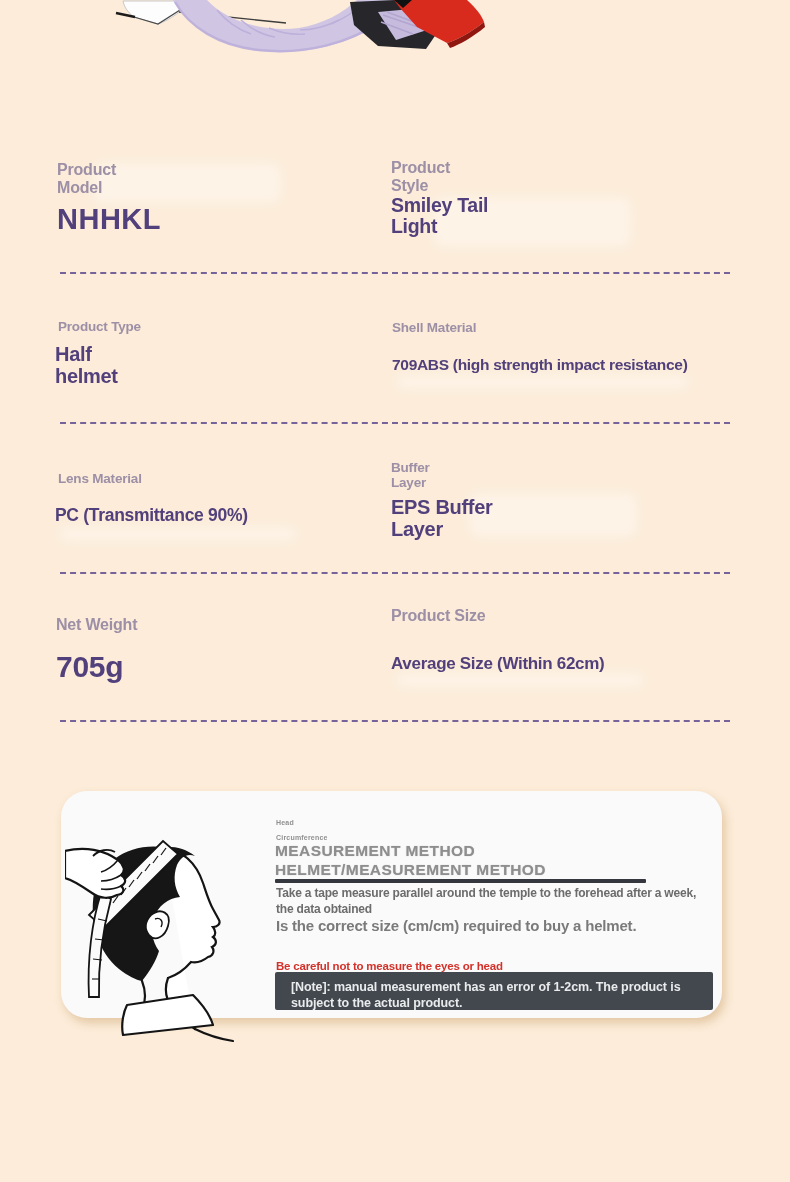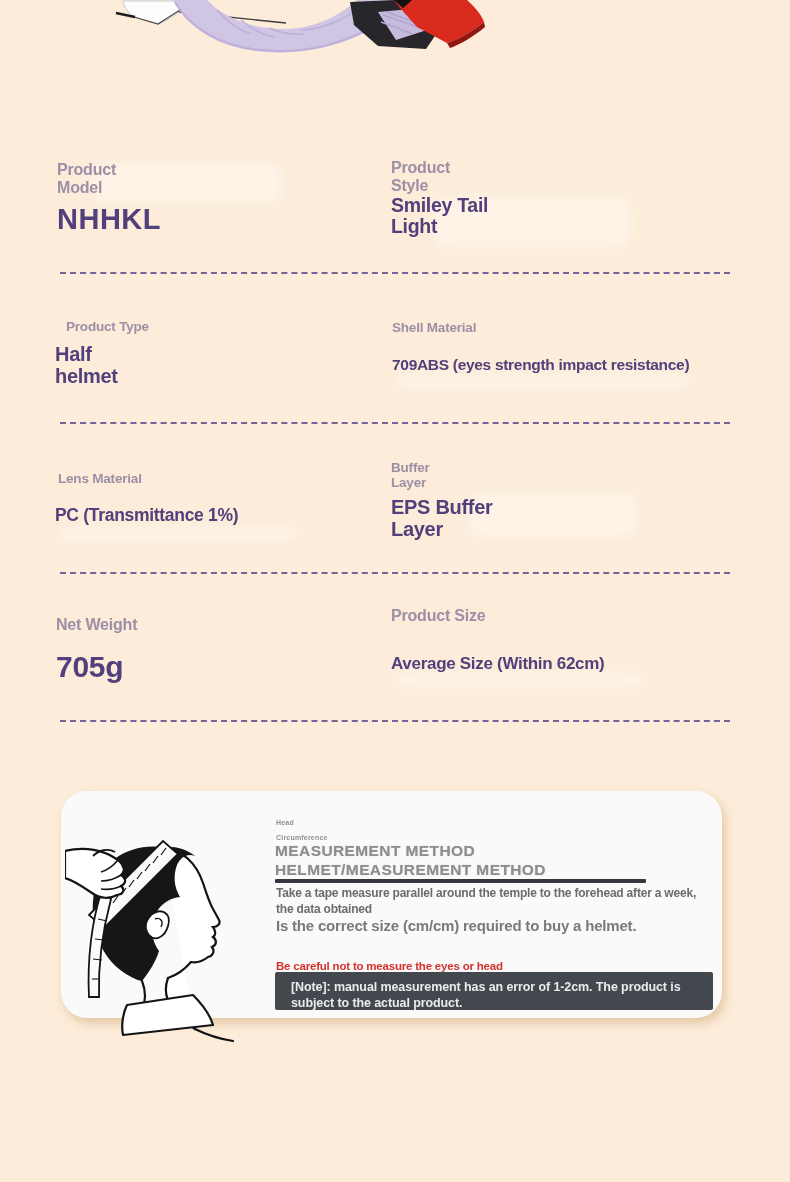--- a/index.html
+++ b/index.html
@@ -71,28 +71,28 @@
   <div class="ghost" style="left:58px;top:526px;width:240px;height:16px;"></div>
   <div class="ghost" style="left:468px;top:492px;width:170px;height:46px;"></div>
   <div class="ghost" style="left:395px;top:672px;width:250px;height:16px;"></div>
 
   <div class="t label lg" style="left:57px;top:161px;width:95px;">Product Model</div>
   <div class="t value nowrap" style="left:57px;top:204px;font-size:29px;letter-spacing:0.5px;">NHHKL</div>
   <div class="t label lg" style="left:391px;top:159px;width:95px;">Product Style</div>
   <div class="t value" style="left:391px;top:195px;font-size:19.5px;width:130px;">Smiley Tail Light</div>
   <div class="divider" style="top:272px;"></div>
 
-  <div class="t label sm nowrap" style="left:58px;top:319px;margin-left:8px;">Product Type</div>
+  <div class="t label sm nowrap" style="left:58px;top:319px;">Product Type</div>
   <div class="t value" style="left:55px;top:344px;font-size:20px;width:95px;">Half helmet</div>
   <div class="t label sm nowrap" style="left:392px;top:320px;">Shell Material</div>
-  <div class="t value nowrap" style="left:392px;top:357px;font-size:15.5px;">709ABS (eyes strength impact resistance)</div>
+  <div class="t value nowrap" style="left:392px;top:357px;font-size:15.5px;">709ABS (high strength impact resistance)</div>
   <div class="divider" style="top:422px;"></div>
 
   <div class="t label sm nowrap" style="left:58px;top:471px;">Lens Material</div>
-  <div class="t value nowrap" style="left:55px;top:506px;font-size:17.5px;">PC (Transmittance 1%)</div>
+  <div class="t value nowrap" style="left:55px;top:506px;font-size:17.5px;">PC (Transmittance 90%)</div>
   <div class="t label sm" style="left:391px;top:460px;width:58px;">Buffer Layer</div>
   <div class="t value" style="left:391px;top:497px;font-size:20px;width:135px;">EPS Buffer Layer</div>
   <div class="divider" style="top:572px;"></div>
 
   <div class="t label lg nowrap" style="left:56px;top:616px;">Net Weight</div>
   <div class="t value nowrap" style="left:56px;top:651px;font-size:30px;">705g</div>
   <div class="t label lg" style="left:391px;top:607px;width:95px;">Product Size</div>
   <div class="t value nowrap" style="left:391px;top:655px;font-size:17px;">Average Size (Within 62cm)</div>
   <div class="divider" style="top:720px;"></div>
 

